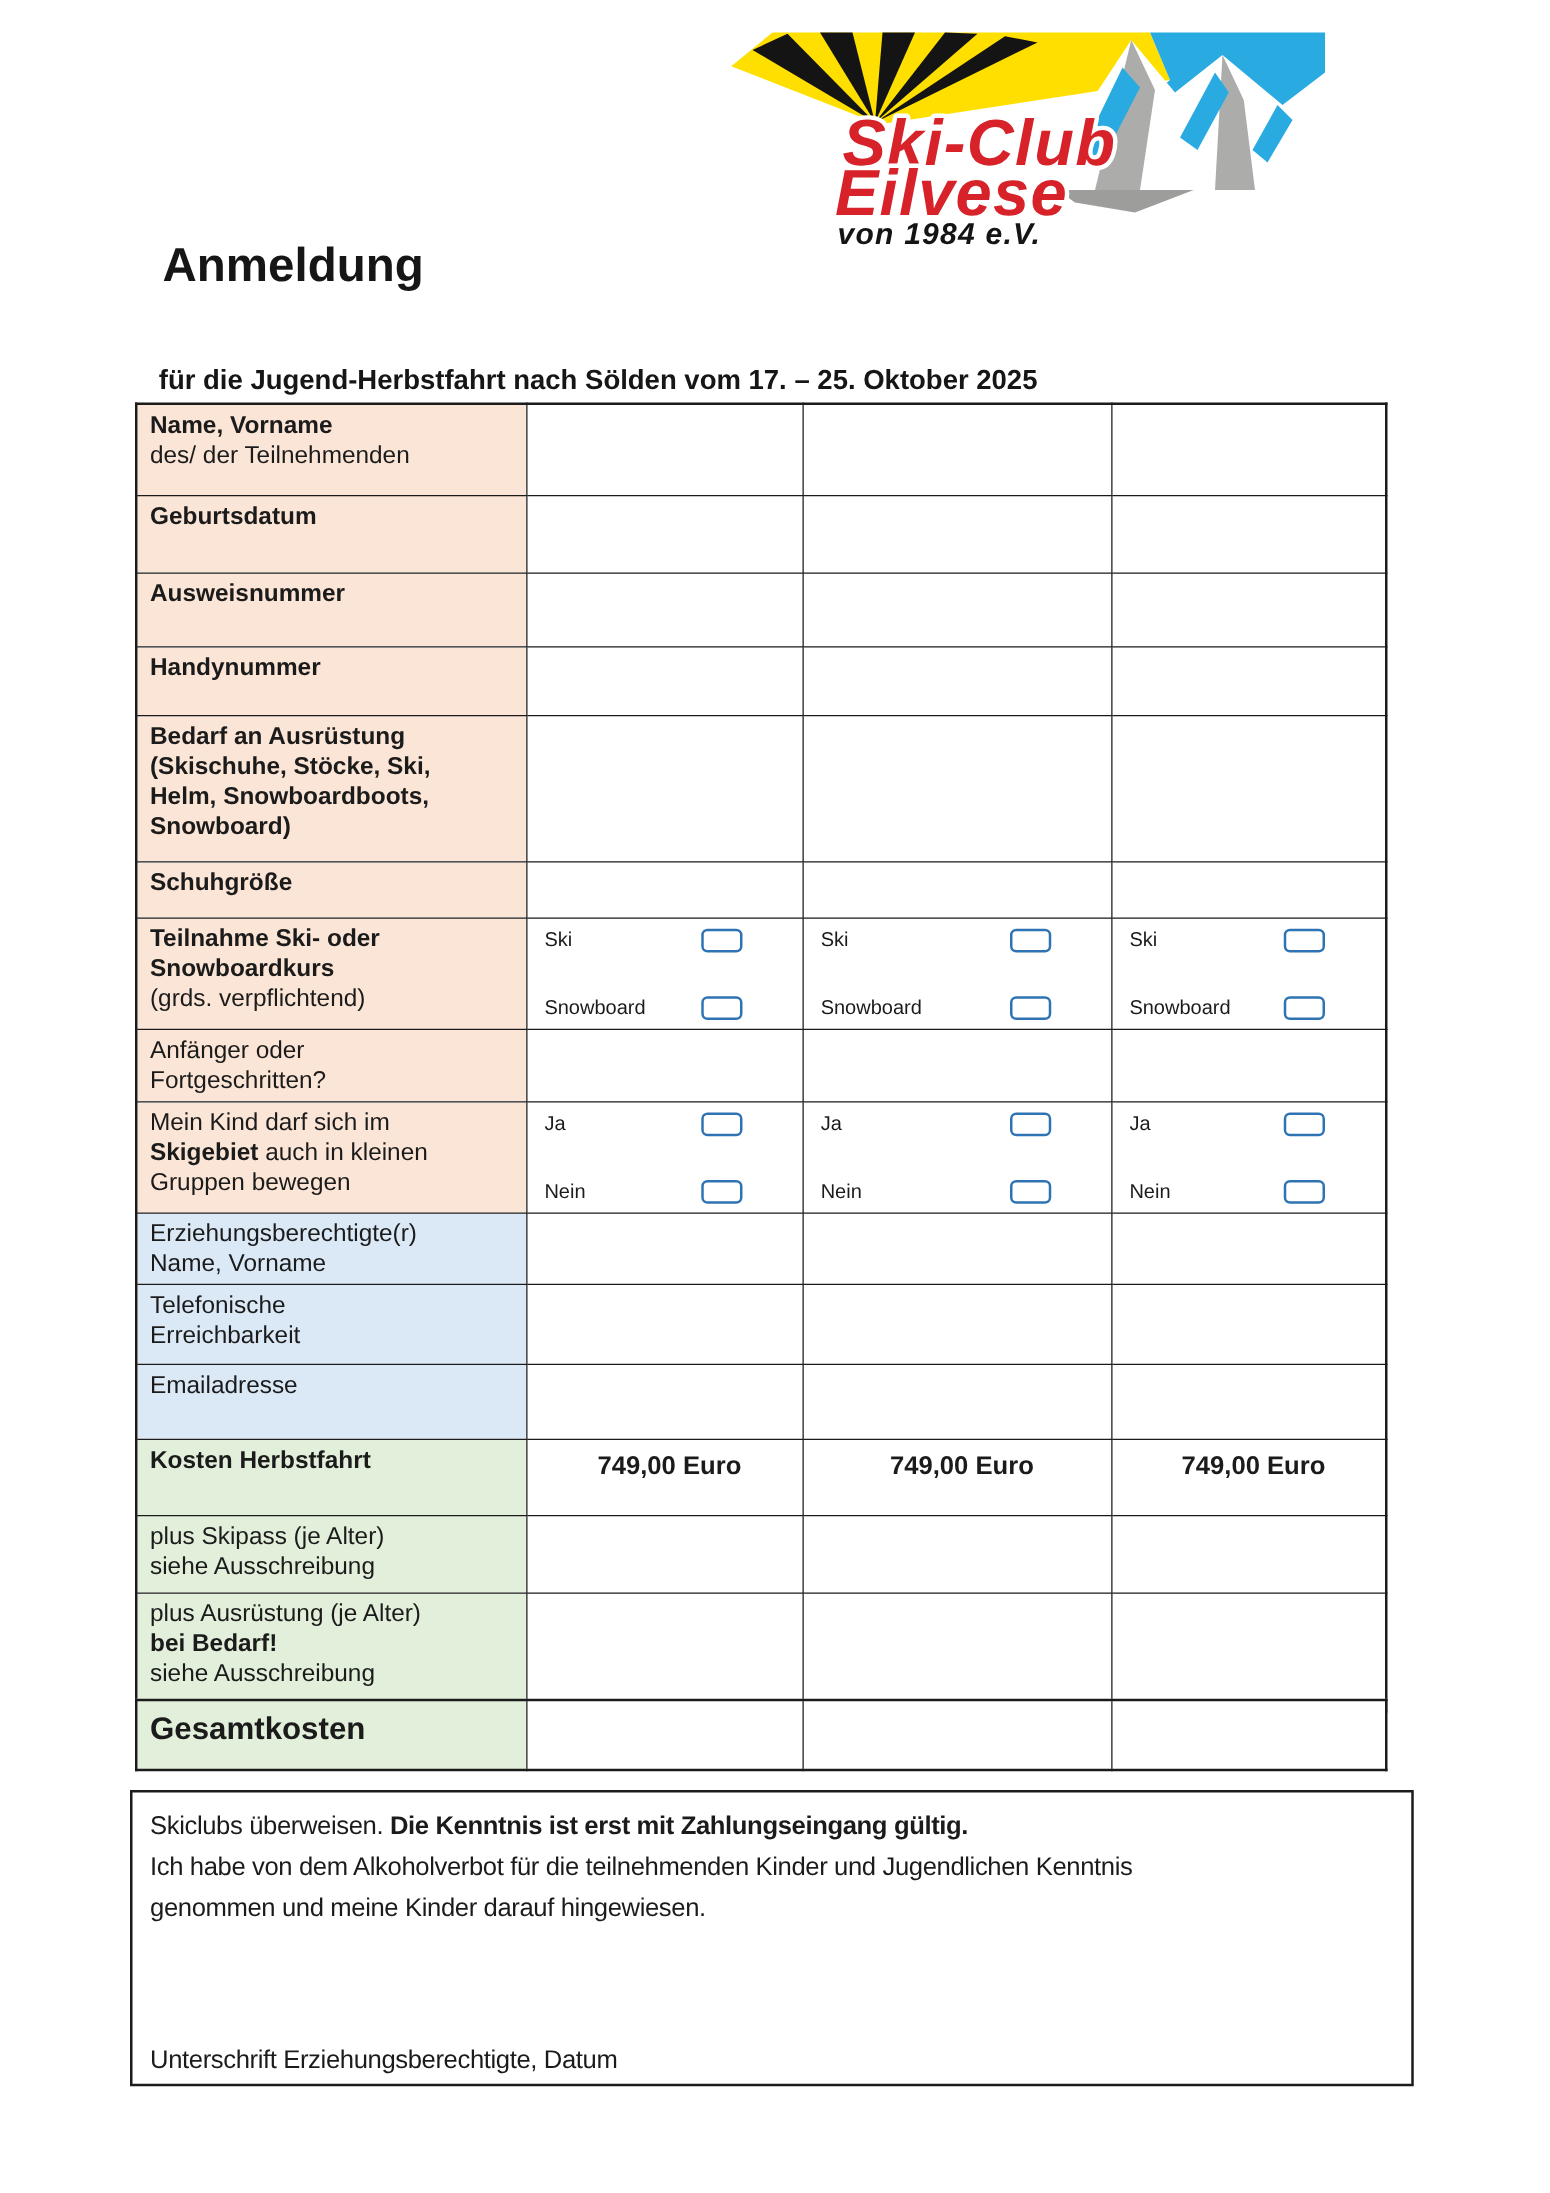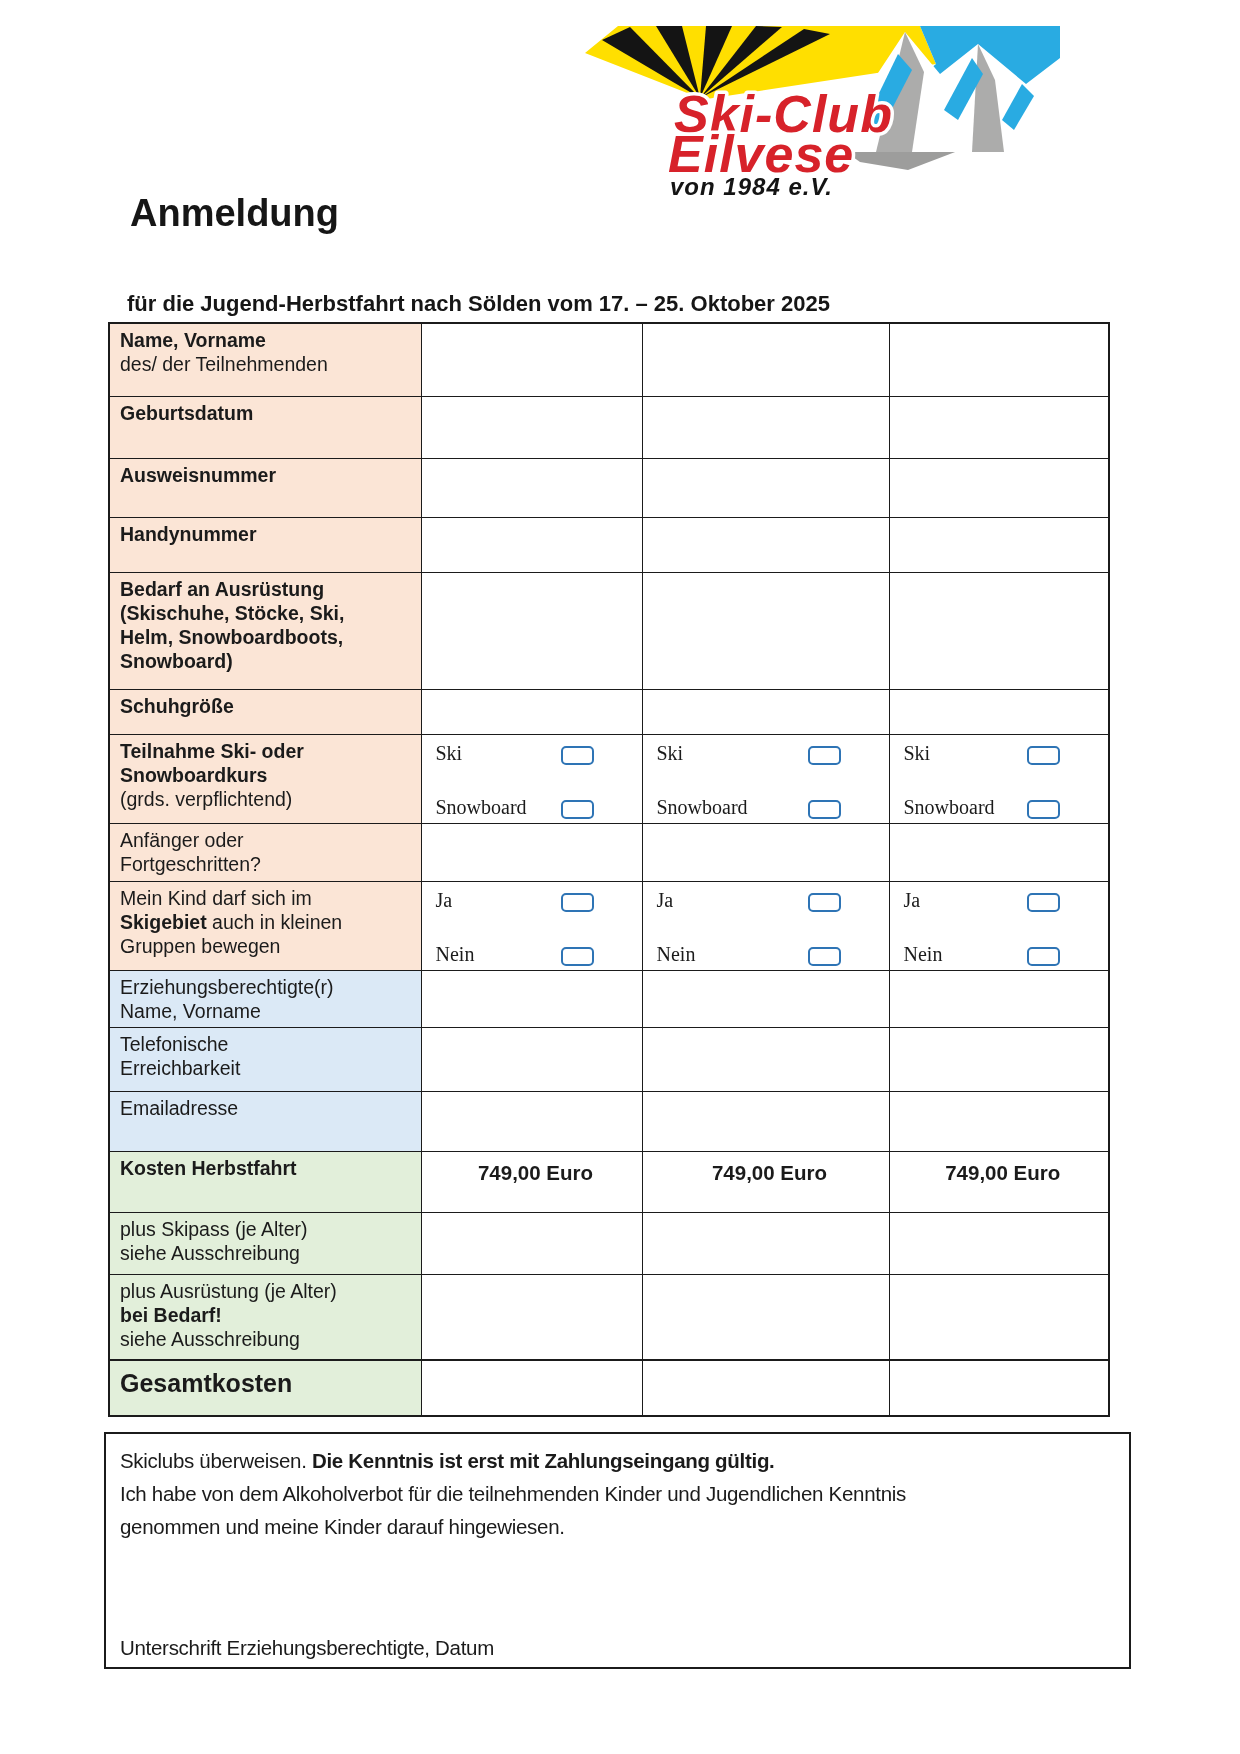--- a/index.html
+++ b/index.html
@@ -37,21 +37,21 @@
   #form-table, #total-table { border:2.5px solid var(--border_dark); }
   td { border:1.5px solid var(--border_dark); vertical-align:top; overflow:hidden; }
   .label-cell { padding:4px 8px 4px 10px; font-size:19.5px; line-height:24px; }
   .bg-peach { background:var(--label_peach); }
   .bg-blue  { background:var(--label_blue); }
   .bg-green { background:var(--label_green); }
   .seg { white-space:pre-wrap; }
   .bold { font-weight:700; }
   .input-cell { padding:4px 6px 4px 14px; background:#ffffff; }
 
-  .opt-row { display:flex; align-items:flex-end; font-size:20px; line-height:24px; margin-top:2px;font-family:Liberation Serif, serif; }
+  .opt-row { display:flex; align-items:center; font-size:16px; line-height:24px; margin-top:2px; }
   .opt-row + .opt-row { margin-top:30px; }
   .checkbox {
     flex:none; width:33px; height:19px; margin-left:auto; margin-right:42px;
     border:2.2px solid var(--checkbox_blue); border-radius:5px; background:#fff;
   }
   .price { font-size:20.5px; font-weight:700; text-align:center; padding-top:5px; }
 
   
   .total-wrap { position:absolute; left:108px; top:1359px; }
   #total-table .label-cell { font-size:25px; font-weight:700; padding-top:7px; line-height:30px; }

